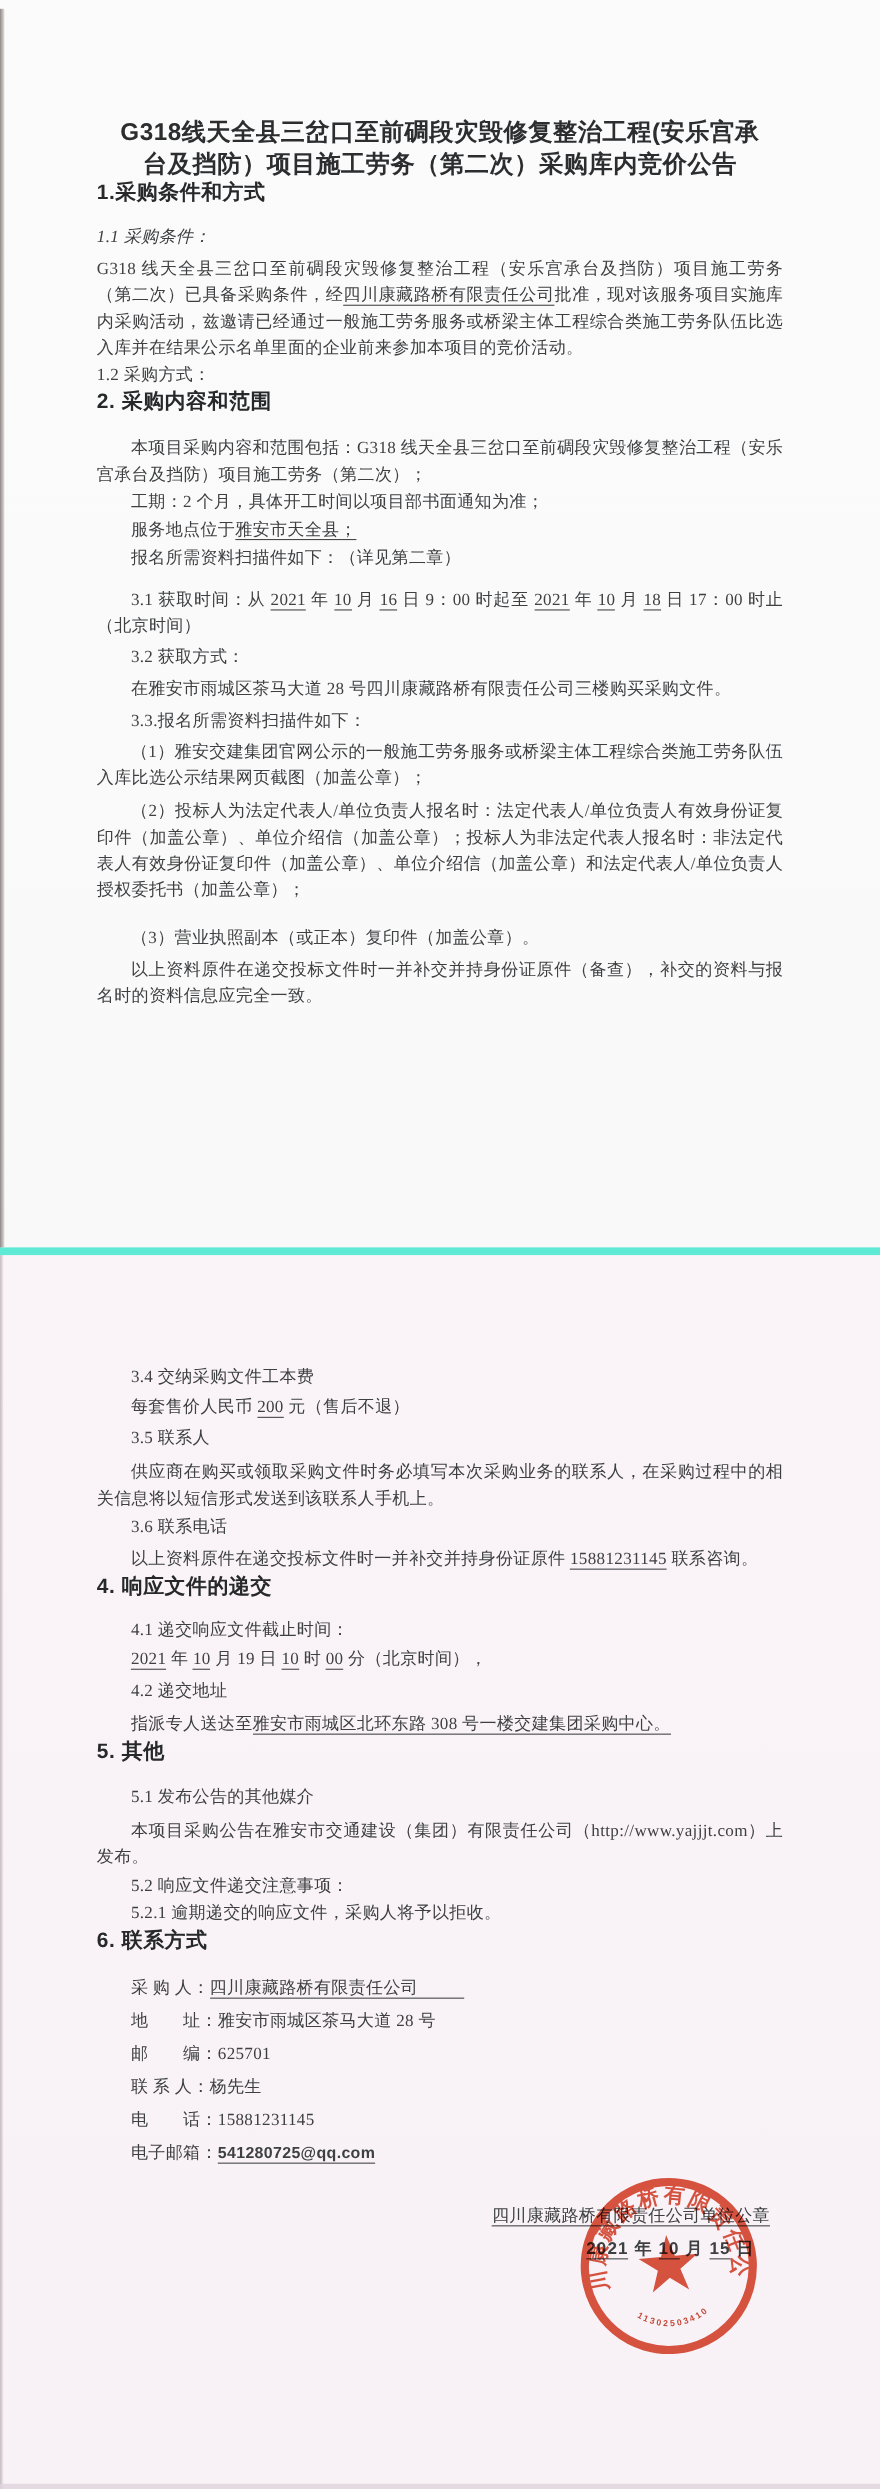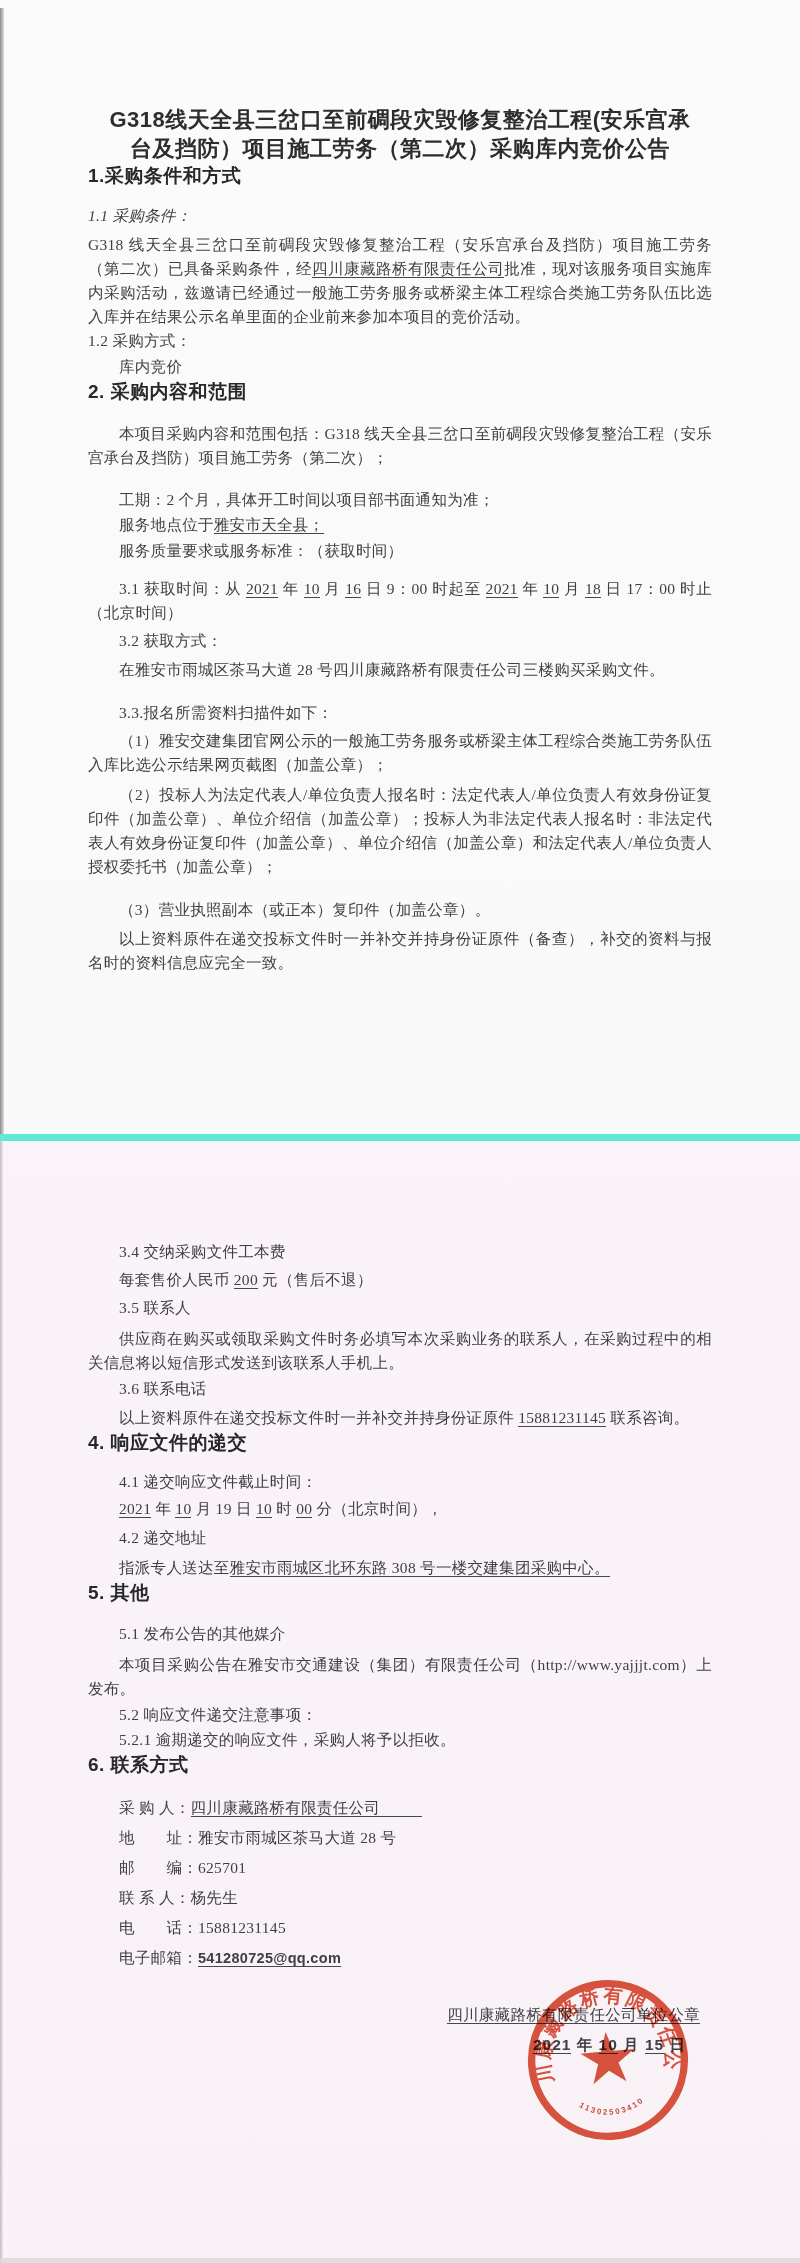--- a/index.html
+++ b/index.html
@@ -41,28 +41,28 @@
               font-weight:bold; letter-spacing:1px; }
 
   
   .m-h1-1   { margin-top:52px; }
   .m-1-1    { margin-top:15px;font-style:italic; }
   .m-1-1b   { margin-top:5px; }
   .m-1-2    { margin-top:0; }
   .m-1-2b   { margin-top:2px; }
   .m-h1-2   { margin-top:10px; }
   .m-2-p1   { margin-top:17px; }
-  .m-2-p2   { margin-top:18px; }
+  .m-2-p2   { margin-top:1px; }
   .m-2-p3   { margin-top:1px; }
   .m-2-p4   { margin-top:2px; }
   .m-h1-3   { margin-top:12px; }
   .m-3-1    { margin-top:14px; }
   .m-3-2    { margin-top:4px; }
   .m-3-2b   { margin-top:5px; }
-  .m-3-3    { margin-top:19px; }
+  .m-3-3    { margin-top:5px; }
   .m-3-3i1  { margin-top:4px; }
   .m-3-3i2  { margin-top:6px; }
   .m-3-3i3  { margin-top:19px; }
   .m-3-note { margin-top:5px; }
 
   
   .m-3-4   { margin-top:0; }
   .m-3-4b  { margin-top:4px; }
   .m-3-5   { margin-top:4px; }
   .m-3-5b  { margin-top:7px; }
@@ -103,27 +103,26 @@
     <div class="content p1-content">
       <div class="doc-title">
         <div>G318线天全县三岔口至前碉段灾毁修复整治工程(安乐宫承</div>
         <div>台及挡防）项目施工劳务（第二次）采购库内竞价公告</div>
       </div>
 
       <h2 class="sec m-h1-1">1.采购条件和方式</h2>
       <p class="m-1-1">1.1 采购条件：</p>
       <p class="m-1-1b"><span>G318 线天全县三岔口至前碉段灾毁修复整治工程（安乐宫承台及挡防）项目施工劳务（第二次）已具备采购条件，经</span><span class="u">四川康藏路桥有限责任公司</span><span>批准，现对该服务项目实施库内采购活动，兹邀请已经通过一般施工劳务服务或桥梁主体工程综合类施工劳务队伍比选入库并在结果公示名单里面的企业前来参加本项目的竞价活动。</span></p>
       <p class="m-1-2">1.2 采购方式：</p>
-      <p class="ind m-1-2b">库内竞价</p>
 
       <h2 class="sec m-h1-2">2. 采购内容和范围</h2>
       <p class="ind m-2-p1">本项目采购内容和范围包括：G318 线天全县三岔口至前碉段灾毁修复整治工程（安乐宫承台及挡防）项目施工劳务（第二次）；</p>
       <p class="ind m-2-p2">工期：2 个月，具体开工时间以项目部书面通知为准；</p>
       <p class="ind m-2-p3"><span>服务地点位于</span><span class="u">雅安市天全县；</span></p>
-      <p class="ind m-2-p4">服务质量要求或服务标准：（获取时间）</p>
+      <p class="ind m-2-p4">报名所需资料扫描件如下：（详见第二章）</p>
 
       <p class="ind m-3-1"><span>3.1 获取时间：从 </span><span class="u">2021</span><span> 年 </span><span class="u">10</span><span> 月 </span><span class="u">16</span><span> 日 9：00 时起至 </span><span class="u">2021</span><span> 年 </span><span class="u">10</span><span> 月 </span><span class="u">18</span><span> 日 17：00 时止（北京时间）</span></p>
       <p class="ind m-3-2">3.2 获取方式：</p>
       <p class="ind m-3-2b">在雅安市雨城区茶马大道 28 号四川康藏路桥有限责任公司三楼购买采购文件。</p>
       <p class="ind m-3-3">3.3.报名所需资料扫描件如下：</p>
       <p class="ind m-3-3i1">（1）雅安交建集团官网公示的一般施工劳务服务或桥梁主体工程综合类施工劳务队伍入库比选公示结果网页截图（加盖公章）；</p>
       <p class="ind m-3-3i2">（2）投标人为法定代表人/单位负责人报名时：法定代表人/单位负责人有效身份证复印件（加盖公章）、单位介绍信（加盖公章）；投标人为非法定代表人报名时：非法定代表人有效身份证复印件（加盖公章）、单位介绍信（加盖公章）和法定代表人/单位负责人授权委托书（加盖公章）；</p>
       <p class="ind m-3-3i3">（3）营业执照副本（或正本）复印件（加盖公章）。</p>
       <p class="ind m-3-note">以上资料原件在递交投标文件时一并补交并持身份证原件（备查），补交的资料与报名时的资料信息应完全一致。</p>
     </div>

